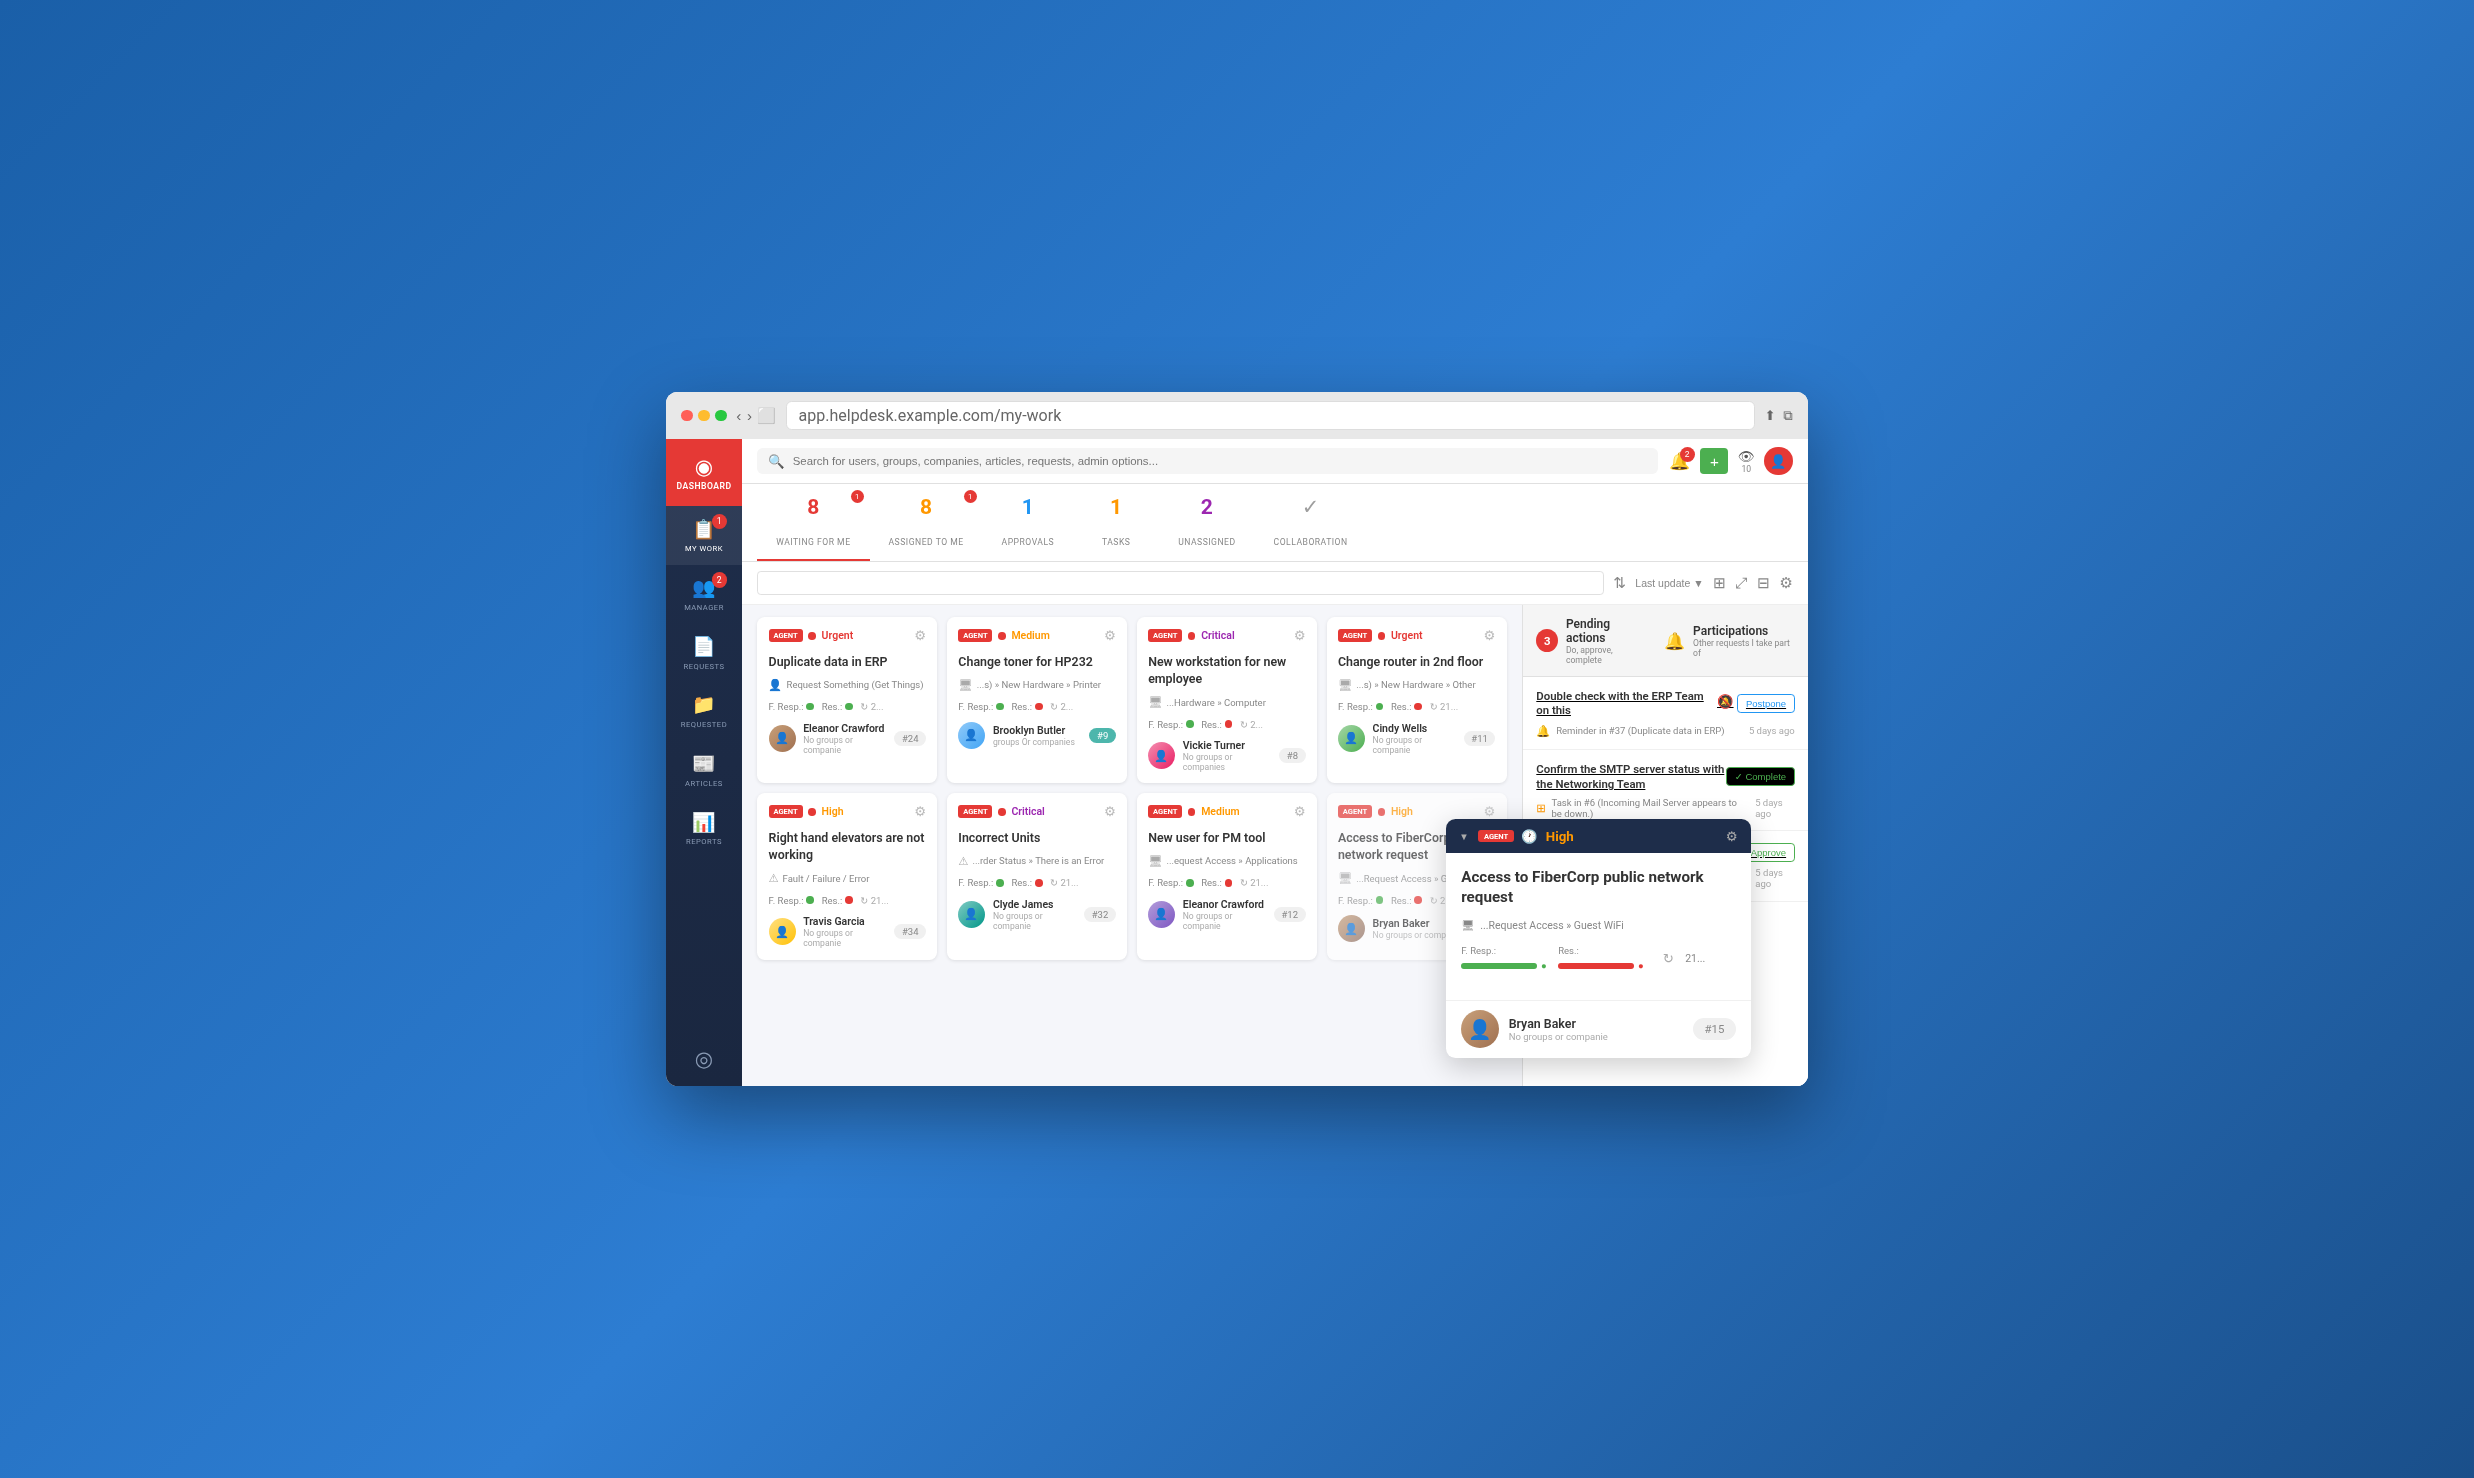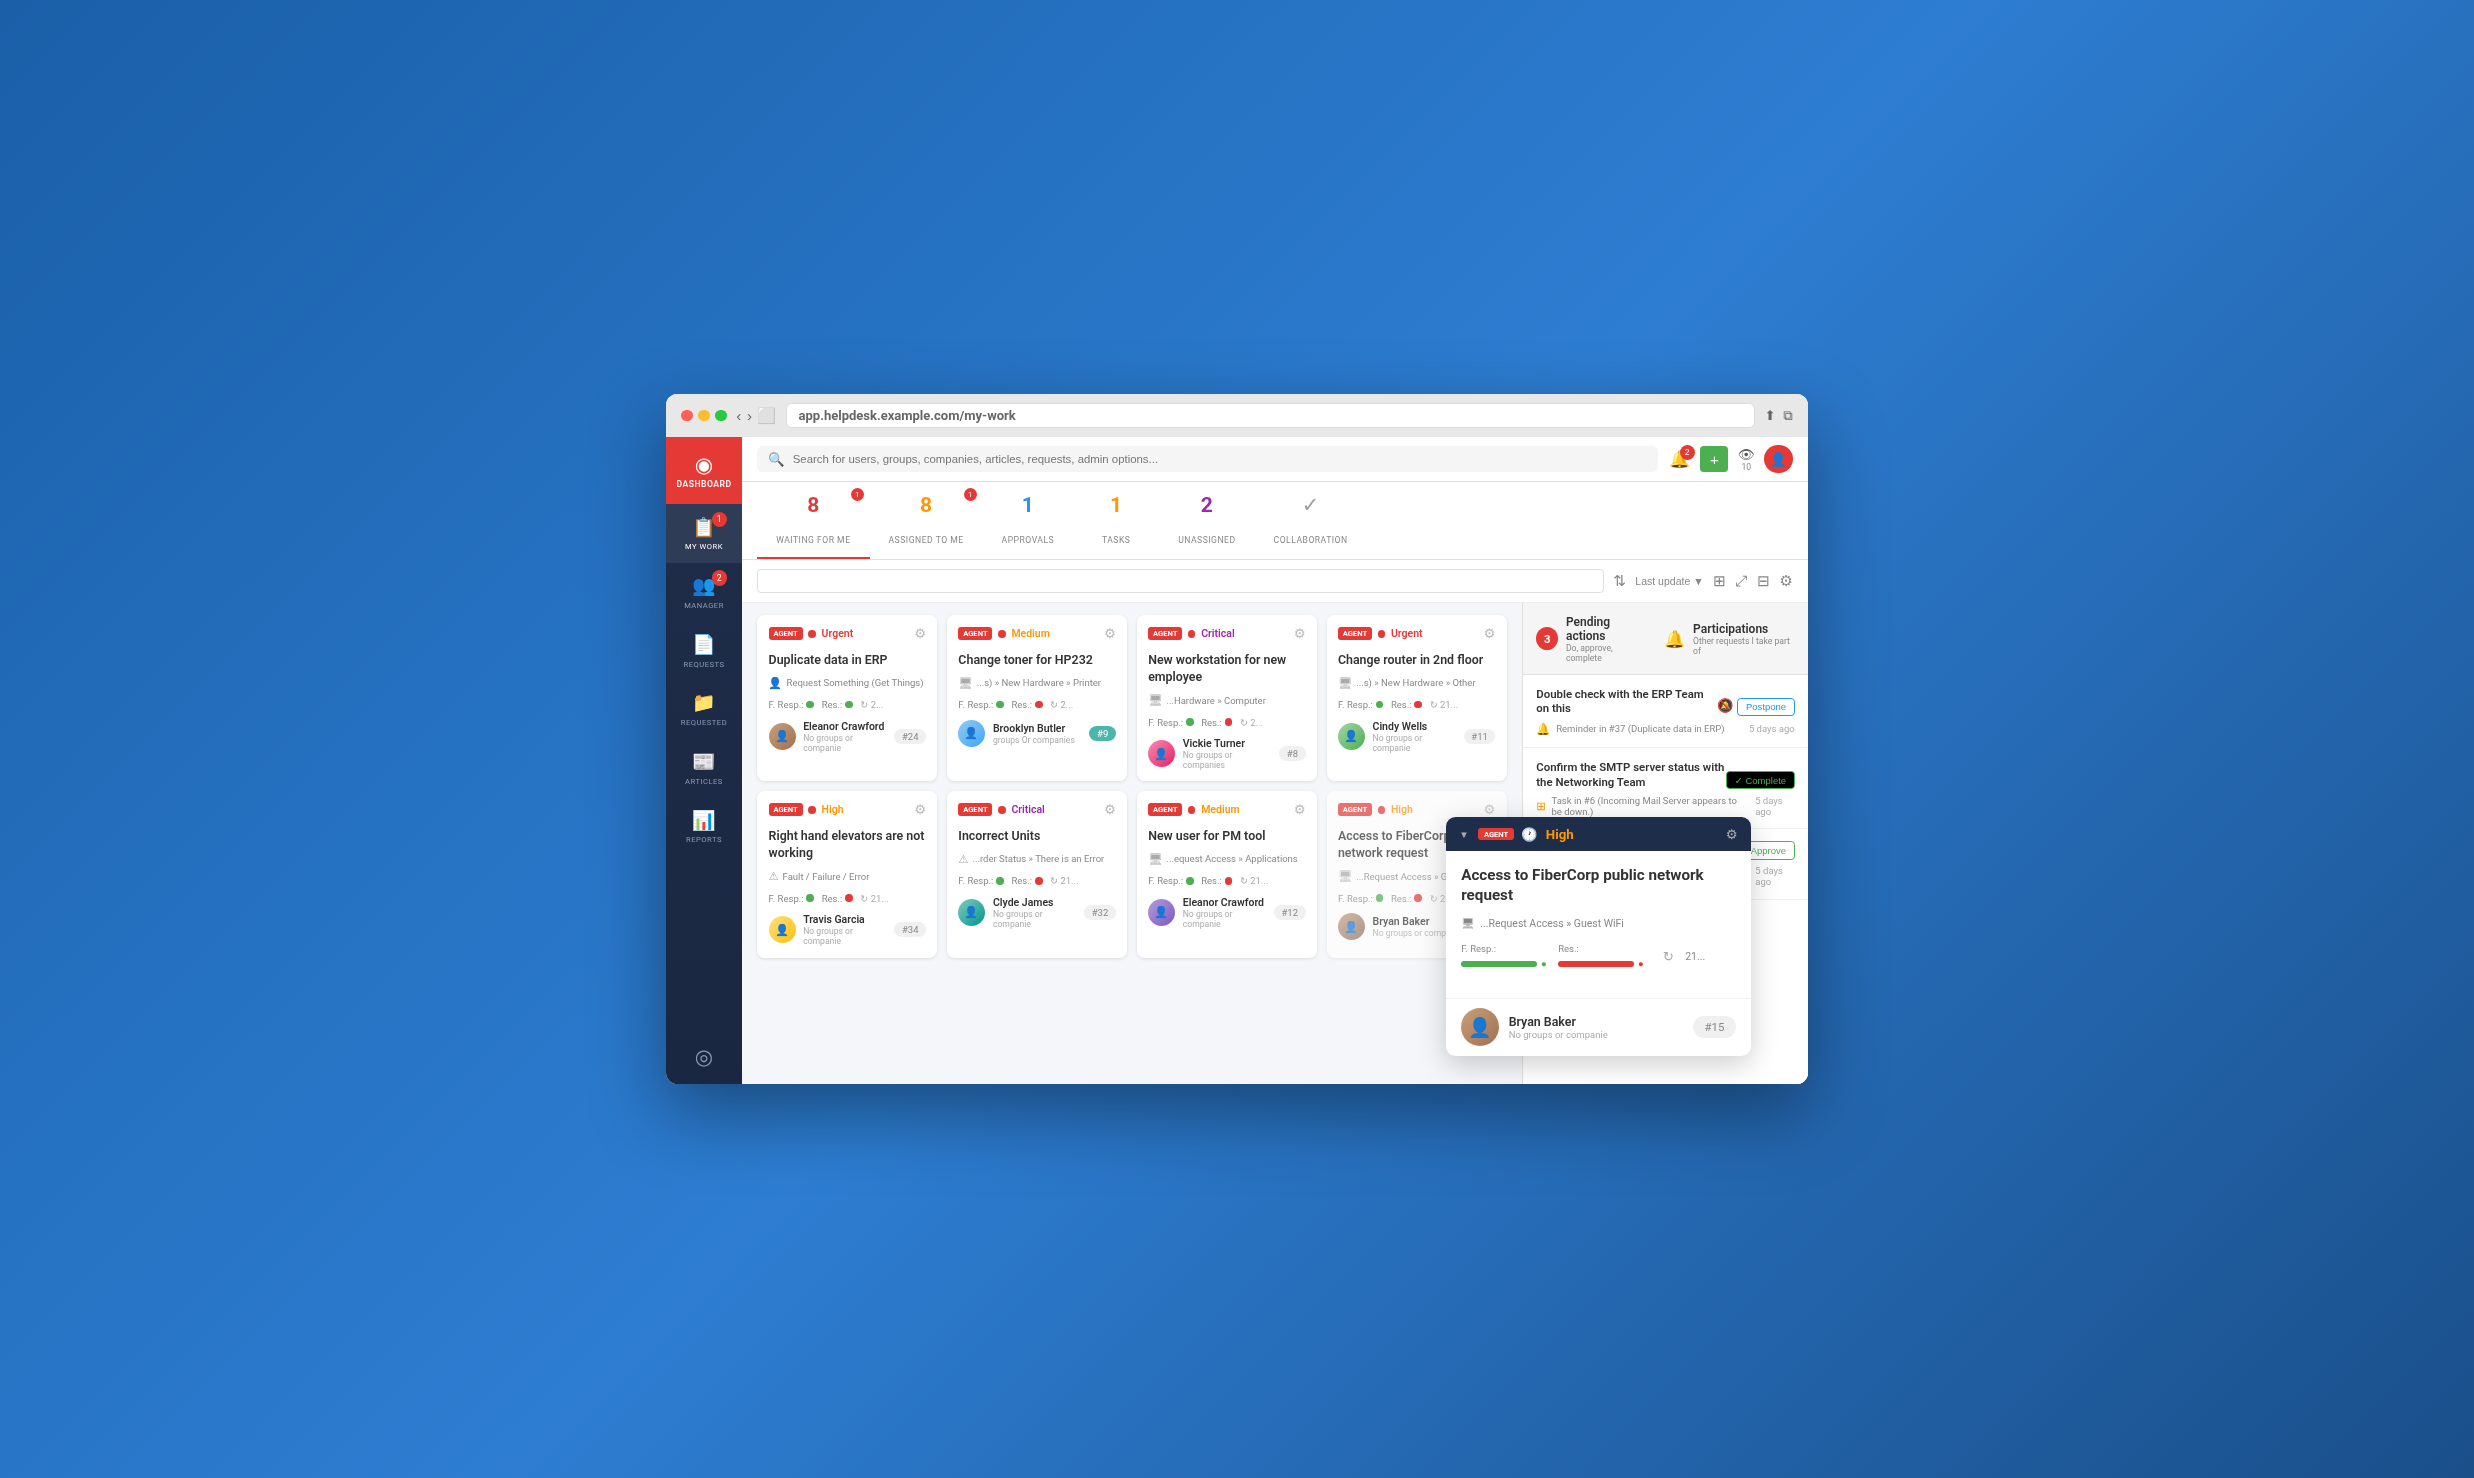--- a/index.html
+++ b/index.html
@@ -32,24 +32,23 @@
     .dot-red { background: #ff5f57; }
     .dot-yellow { background: #febc2e; }
     .dot-green { background: #28c840; }
     .browser-nav { display: flex; gap: 5.7px; align-items: center; }
     .nav-btn { background: none; border: none; font-size: 15.2px; color: #666; cursor: pointer; }
     .address-bar {
       flex: 1;
       background: #fff;
       border-radius: 5.7px;
       padding: 3.8px 11.4px;
-      font-size: 13px;
+      font-size: 16px;
       color: #666;
       border: 1px solid #ddd;
-      font-weight: bold;
     }
     .browser-actions { display: flex; gap: 7.6px; }
     .browser-action-btn { background: none; border: none; font-size: 13.3px; color: #666; cursor: pointer; }
 
     .app-container {
       display: flex;
       height: 647px;
     }
 
     
@@ -353,23 +352,24 @@
     .right-panel-items {
       flex: 1;
       overflow-y: auto;
     }
     .rp-item {
       padding: 11.4px 13.3px;
       border-bottom: 1px solid #f0f0f0;
     }
     .rp-item-header {
       display: flex;
-      align-items: flex-end;
+      align-items: center;
       justify-content: space-between;
       margin-bottom: 5.7px;
+      text-decoration: underline;
     }
     .rp-item-title { font-size: 11.4px; font-weight: 600; color: #333; flex: 1; line-height: 1.3; }
     .rp-action-btns { display: flex; gap: 3.8px; flex-shrink: 0; }
     .rp-postpone-btn {
       border: 1px solid #2196f3; color: #2196f3; background: #fff;
       border-radius: 3.8px; font-size: 9.5px; padding: 2.9px 7.6px; cursor: pointer;
     }
     .rp-complete-btn {
       border: 1px solid #4caf50; color: #4caf50; background: #000000;
       border-radius: 3.8px; font-size: 9.5px; padding: 2.9px 7.6px; cursor: pointer;

